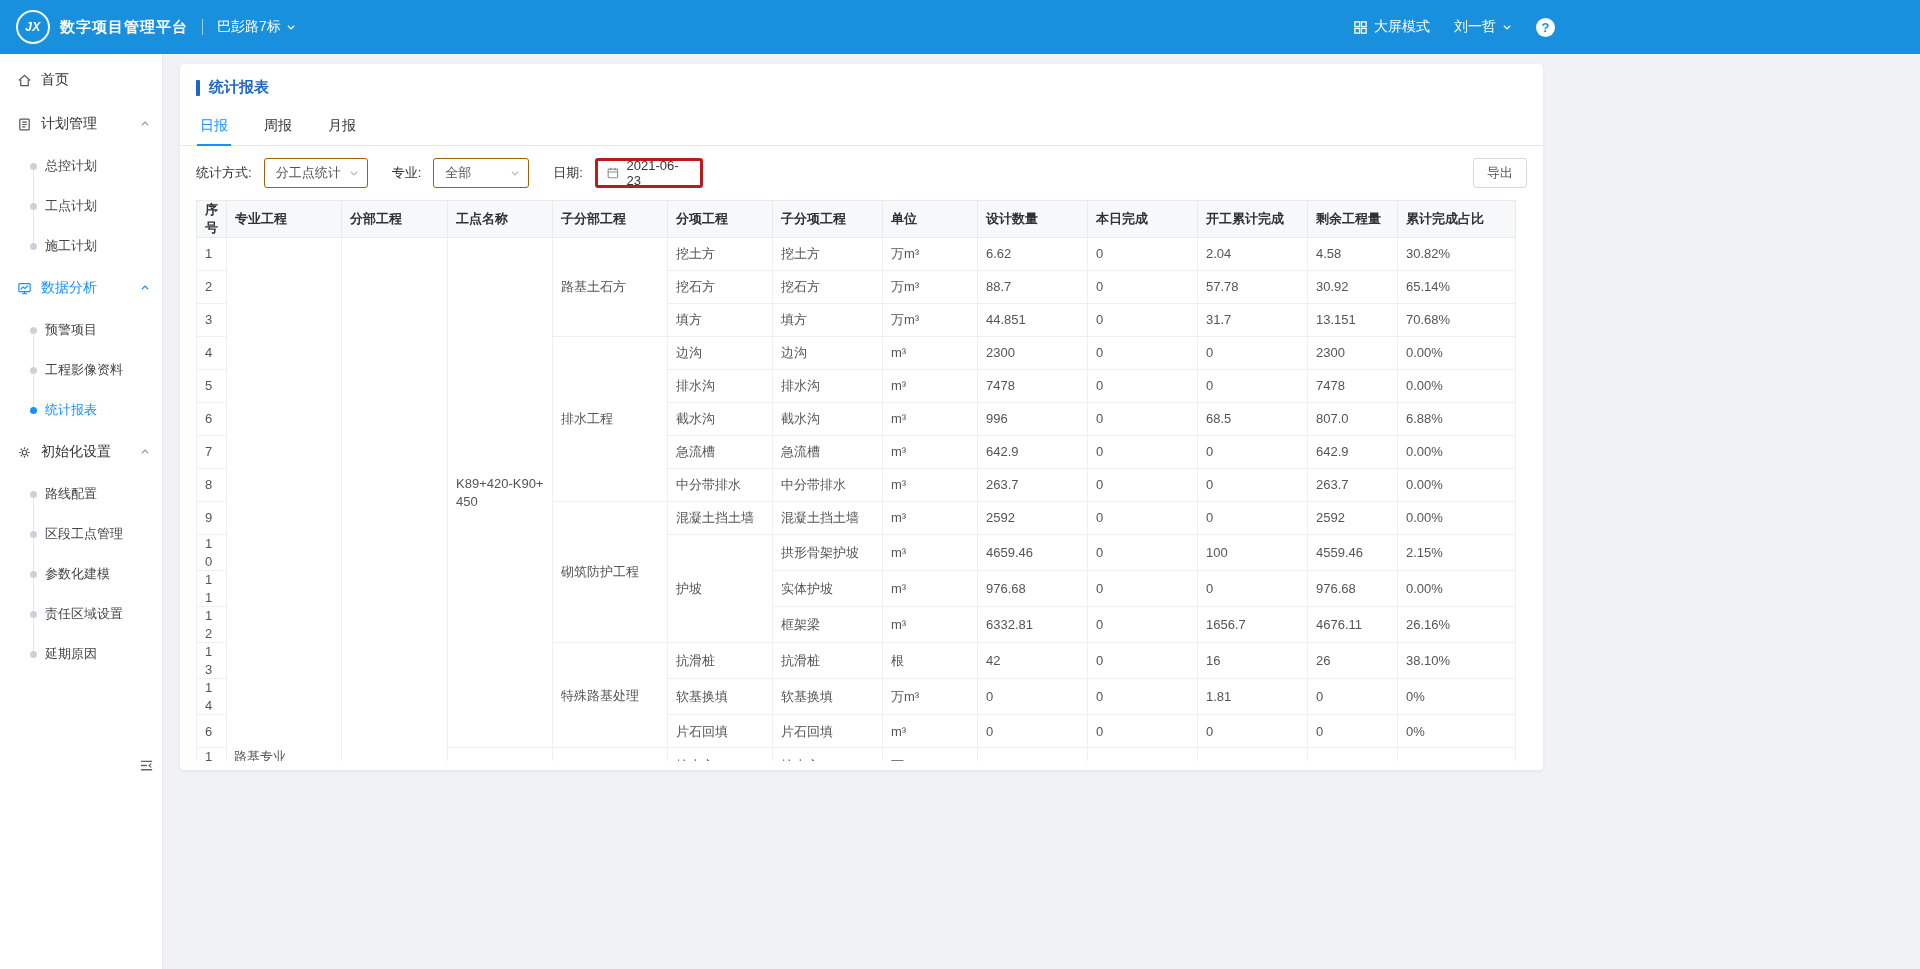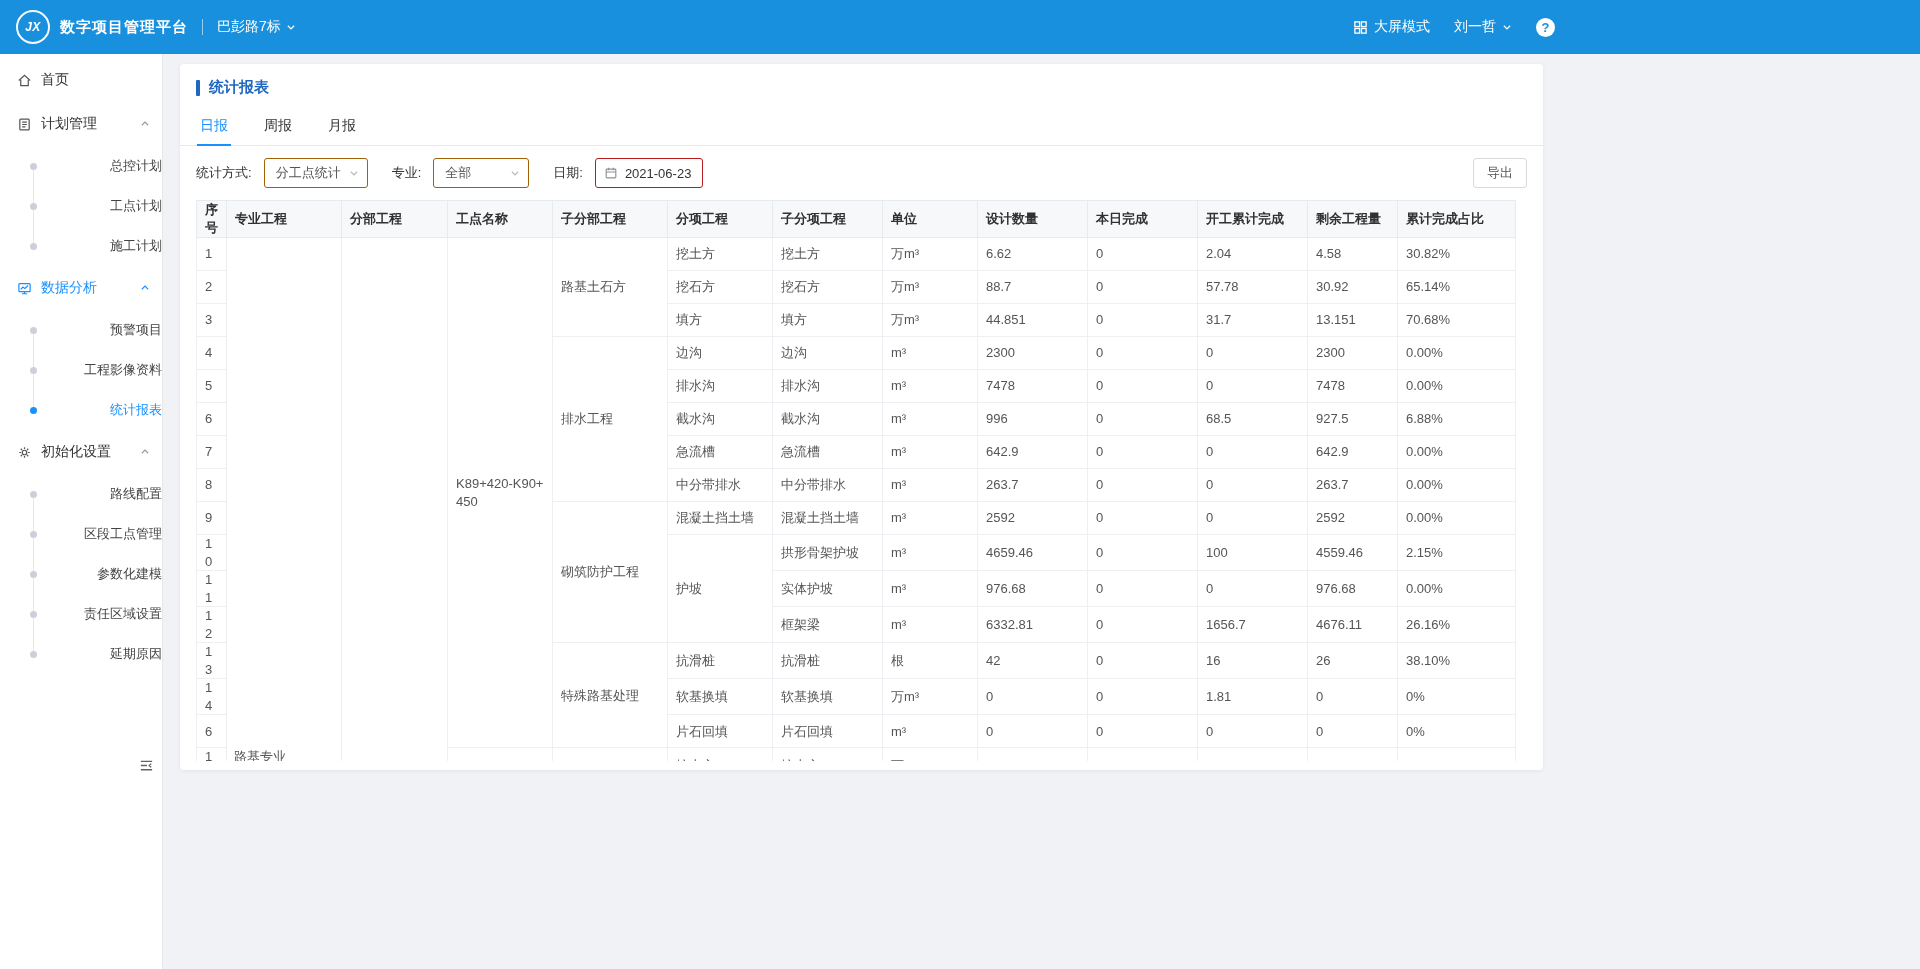--- a/index.html
+++ b/index.html
@@ -25,21 +25,21 @@
   .sidebar { width:163px; background:#fff; border-right:1px solid #e8e8e8; padding-top:4px; position:relative; }
   .menu-item { height:44px; display:flex; align-items:center; padding:0 12px 0 17px;
     font-size:14px; color:#333; cursor:pointer; }
   .menu-item .mi-label { margin-left:9px; }
   .menu-item .chevron { margin-left:auto; color:#999; }
   .menu-item.active-group { color:#1890ff; }
   .menu-item.active-group .chevron { color:#1890ff; }
   .submenu { position:relative; padding:0; }
   .submenu::before { content:""; position:absolute; left:33px; top:18px; bottom:18px; width:1px; background:#e3e6eb; }
   .sub-item { height:40px; display:flex; align-items:center; padding-left:45px;
-    font-size:13px; color:#444; cursor:pointer; position:relative;justify-content:flex-end; }
+    font-size:13px; color:#444; cursor:pointer; position:relative; }
   .sub-item .dot { position:absolute; left:30px; top:17px; width:7px; height:7px; border-radius:50%;
     background:#ccd1d9; }
   .sub-item.active { color:#1890ff; }
   .sub-item.active .dot { background:#1890ff; }
   .collapse-toggle { margin-top:84px; display:flex; justify-content:flex-end; padding-right:8px;
     color:#606266; cursor:pointer; }
 
   
   .main { flex:1; padding:10px 17px 0; }
   .card { width:1363px; height:706px; background:#fff; border-radius:4px;
@@ -54,21 +54,21 @@
 
   .filters { display:flex; align-items:center; padding:12px 16px; }
   .filter-label { font-size:13px; color:#333; margin-right:12px; }
   .filter-label + .select-box, .filter-label + .date-box { margin-right:24px; }
   .select-box { height:30px; border:1px solid #a16207; border-radius:3px; background:#fff;
     display:flex; align-items:center; padding:0 26px 0 11px; font-size:13px; color:#555;
     position:relative; cursor:pointer; }
   .select-box .sel-chevron { position:absolute; right:8px; color:#b4b8bf; }
   .sb-mode { min-width:100px; }
   .sb-specialty { min-width:96px; }
-  .date-box { height:30px; width:108px; border:1px solid #b91c1c; border-radius:3px; background:#fff;
+  .date-box { height:30px; width:108px; border:3px solid #b91c1c; border-radius:3px; background:#fff;
     display:flex; align-items:center; gap:7px; padding:0 8px; font-size:13px; color:#333; cursor:pointer; }
   .export-btn { margin-left:auto; height:30px; padding:0 13px; background:#fff; border:1px solid #d9d9d9;
     border-radius:3px; font-size:13px; color:#555; cursor:pointer; font-family:inherit; }
 
   
   .table-wrap { margin:0 16px; position:relative; overflow:hidden; height:561px; width:1527px; }
   table { border-collapse:collapse; width:1319px; table-layout:fixed; font-size:13px; }
   th { background:#f7f8fa; font-weight:bold; color:#303133; text-align:left;
     height:33px; padding:0 8px; border:1px solid #e7eaef; }
   td { color:#555; text-align:left; height:33px; padding:0 8px; border:1px solid #edeff3;
@@ -361,21 +361,21 @@
                 <td>0.00%</td>
               </tr>
               <tr>
                 <td>6</td>
                 <td>截水沟</td>
                 <td>截水沟</td>
                 <td>m³</td>
                 <td>996</td>
                 <td>0</td>
                 <td>68.5</td>
-                <td>927.5</td>
+                <td>807.0</td>
                 <td>6.88%</td>
               </tr>
               <tr>
                 <td>7</td>
                 <td>急流槽</td>
                 <td>急流槽</td>
                 <td>m³</td>
                 <td>642.9</td>
                 <td>0</td>
                 <td>0</td>

